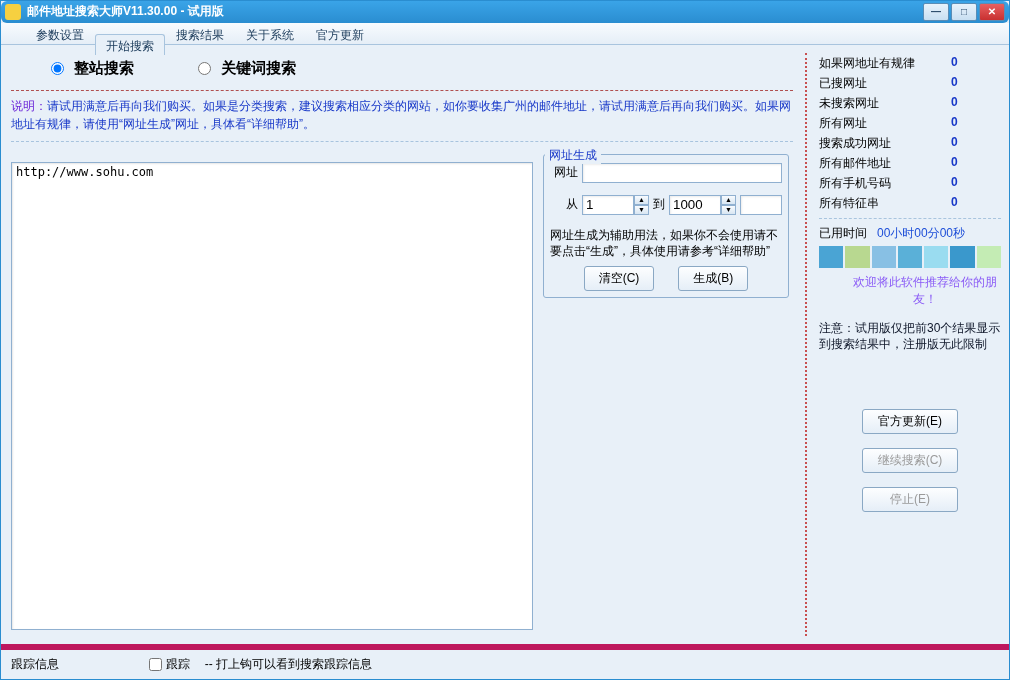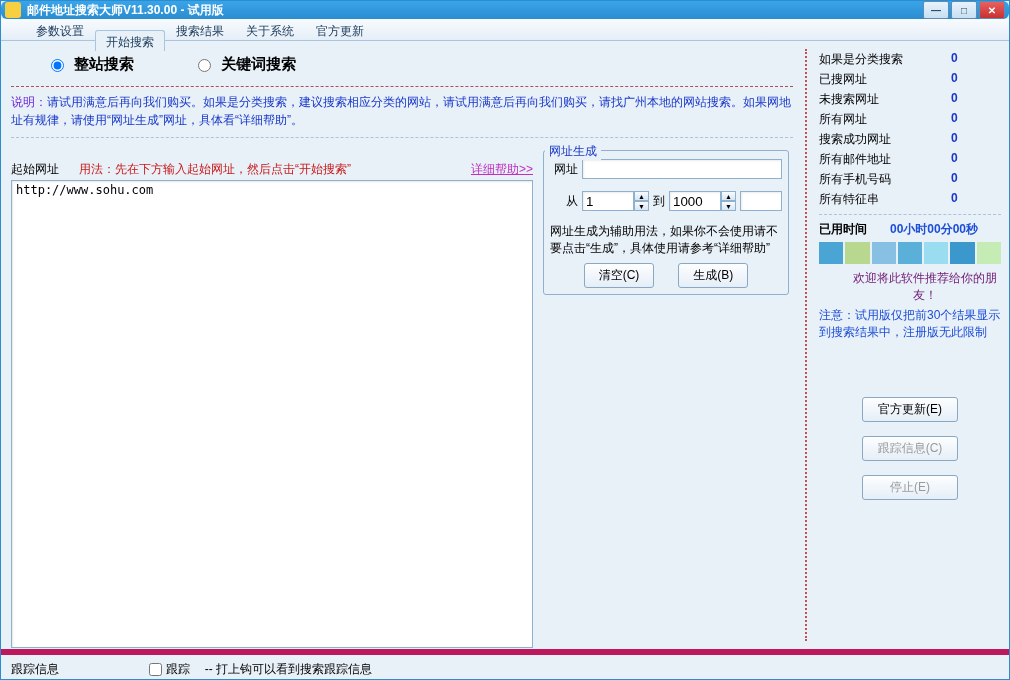--- a/index.html
+++ b/index.html
@@ -37,27 +37,27 @@
 .spin-btns button { width: 15px; height: 10px; font-size: 7px; line-height: 7px; border: 1px solid #90b0d0; background: linear-gradient(#f8fbfe,#d8e6f2); cursor: pointer; padding:0;}
 .gen-note { line-height: 1.4; margin: 4px 0 6px;}
 .gen-btns { display: flex; justify-content: center; gap: 24px;}
 .btn { border: 1px solid #8aa8c4; background: linear-gradient(#fdfeff,#e5eef7); border-radius: 3px; padding: 3px 14px; cursor: pointer; font-family: inherit; font-size: 12px;}
 .btn:disabled { color: #9a9a9a; }
 .divider-v { border-left: 2px dotted #c85050; margin: 8px 2px;}
 .side { width: 200px; padding: 10px 8px 8px 10px;}
 .stat-row { display: flex; justify-content: space-between; margin-bottom: 3px;}
 .stat-row .val { color: #1838c8; font-weight: bold; min-width: 50px;}
 .side-sep { border-top: 1px dashed #a8c4de; margin: 6px 0;}
-.elapsed { display: flex; gap: 23px; font-weight: bold;}
+.elapsed { display: flex; gap: 10px;}
 .elapsed .val { color: #1d4ed8;}
 .pixelbar { height: 22px; margin: 4px 0; display: flex; gap: 2px; filter: blur(0.6px);}
 .pixelbar span { flex:1; }
 .pixelbar span:nth-child(1){background:#4aa4d4;} .pixelbar span:nth-child(2){background:#b8d890;} .pixelbar span:nth-child(3){background:#88c0e4;} .pixelbar span:nth-child(4){background:#5ab0d8;} .pixelbar span:nth-child(5){background:#9adcf0;} .pixelbar span:nth-child(6){background:#3a98cc;} .pixelbar span:nth-child(7){background:#c4ecb4;}
-.recommend { color: #701a75; text-align: center; margin-top: 6px; margin-left: 30px;}
-.trial-note { color: #1d4ed8; line-height: 1.4; margin-top: 3px;}
+.recommend { color: #8b5cf6; text-align: center; margin-top: 6px; margin-left: 30px;}
+.trial-note { color: #0f172a; line-height: 1.4; margin-top: 12px;}
 .side-btns { margin-top: 56px; display: flex; flex-direction: column; align-items: center; gap: 14px;}
 .side-btns .btn { width: 96px;}
 .track-row { padding: 6px 10px; display: flex; align-items: center; gap: 90px; border-top: 6px solid #be185d;}
 .track-row label { display: flex; align-items: center; gap: 4px;}
 .window-border { border: 1px solid #2a8dd0; height: 100%; width:100%; display:flex; flex-direction:column;}
 </style>
 </head>
 <body>
 <div class="window-border">
 
@@ -78,28 +78,24 @@
   <div class="tab">官方更新</div>
 </div>
 
 <div class="content">
   <div class="main">
     <div class="radio-row">
       <label class="radio-item"><input type="radio" name="mode" checked="" style=""><span>整站搜索</span></label>
       <label class="radio-item"><input type="radio" name="mode" style=""><span>关键词搜索</span></label>
     </div>
     <hr class="hr-dotted">
-    <div class="explain"><span class="lbl">说明：</span><span>请试用满意后再向我们购买。如果是分类搜索，建议搜索相应分类的网站，请试用满意后再向我们购买，请找广州本地的网站搜索。如果网地址有规律，请使用“网址生成”网址，具体看“详细帮助”。</span></div>
+    <div class="explain"><span class="lbl">说明：</span><span>请试用满意后再向我们购买。如果是分类搜索，建议搜索相应分类的网站，如你要收集广州的邮件地址，请试用满意后再向我们购买。如果网地址有规律，请使用“网址生成”网址，具体看“详细帮助”。</span></div>
     <hr class="hr-blue">
     <div class="url-row">
       <div class="url-left">
-        <div class="url-head">
-          <span><span>起始网址</span>&nbsp;&nbsp;&nbsp;&nbsp;&nbsp;&nbsp;<span class="usage">用法：先在下方输入起始网址，然后点击“开始搜索”</span></span>
-          <span class="help-link">详细帮助&gt;&gt;</span>
-        </div>
         <textarea class="urls" style="">http://www.sohu.com</textarea>
       </div>
       <div style="width:250px;">
         <div class="gen-box">
           <span class="legend">网址生成</span>
           <div class="gen-row">
                 <label>网址</label>
                 <input type="text" style="flex: 1 1 0%;">
               </div>
           <div class="gen-row">
@@ -128,21 +124,21 @@
           </div>
         </div>
       </div>
     </div>
   </div>
 
   <div class="divider-v"></div>
 
   <div class="side">
     <div class="stat-row">
-          <span>如果是分类搜索</span>
+          <span>如果网地址有规律</span>
           <span class="val">0</span>
         </div>
     <div class="stat-row">
           <span>已搜网址</span>
           <span class="val">0</span>
         </div>
     <div class="stat-row">
           <span>未搜索网址</span>
           <span class="val">0</span>
         </div>
@@ -177,21 +173,21 @@
           <span></span>
           <span></span>
           <span></span>
           <span></span>
           <span></span>
         </div>
     <div class="recommend">欢迎将此软件推荐给你的朋友！</div>
     <div class="trial-note">注意：试用版仅把前30个结果显示到搜索结果中，注册版无此限制</div>
     <div class="side-btns">
       <button class="btn">官方更新(E)</button>
-      <button class="btn" disabled="">跟踪信息(C)</button>
+      <button class="btn" disabled="">继续搜索(C)</button>
       <button class="btn" disabled="">停止(E)</button>
     </div>
   </div>
 </div>
 
 <div class="track-row">
   <span>跟踪信息</span>
   <label><input type="checkbox" style=""><span>跟踪</span>&nbsp;&nbsp;<span>-- 打上钩可以看到搜索跟踪信息</span></label>
 </div>
 

